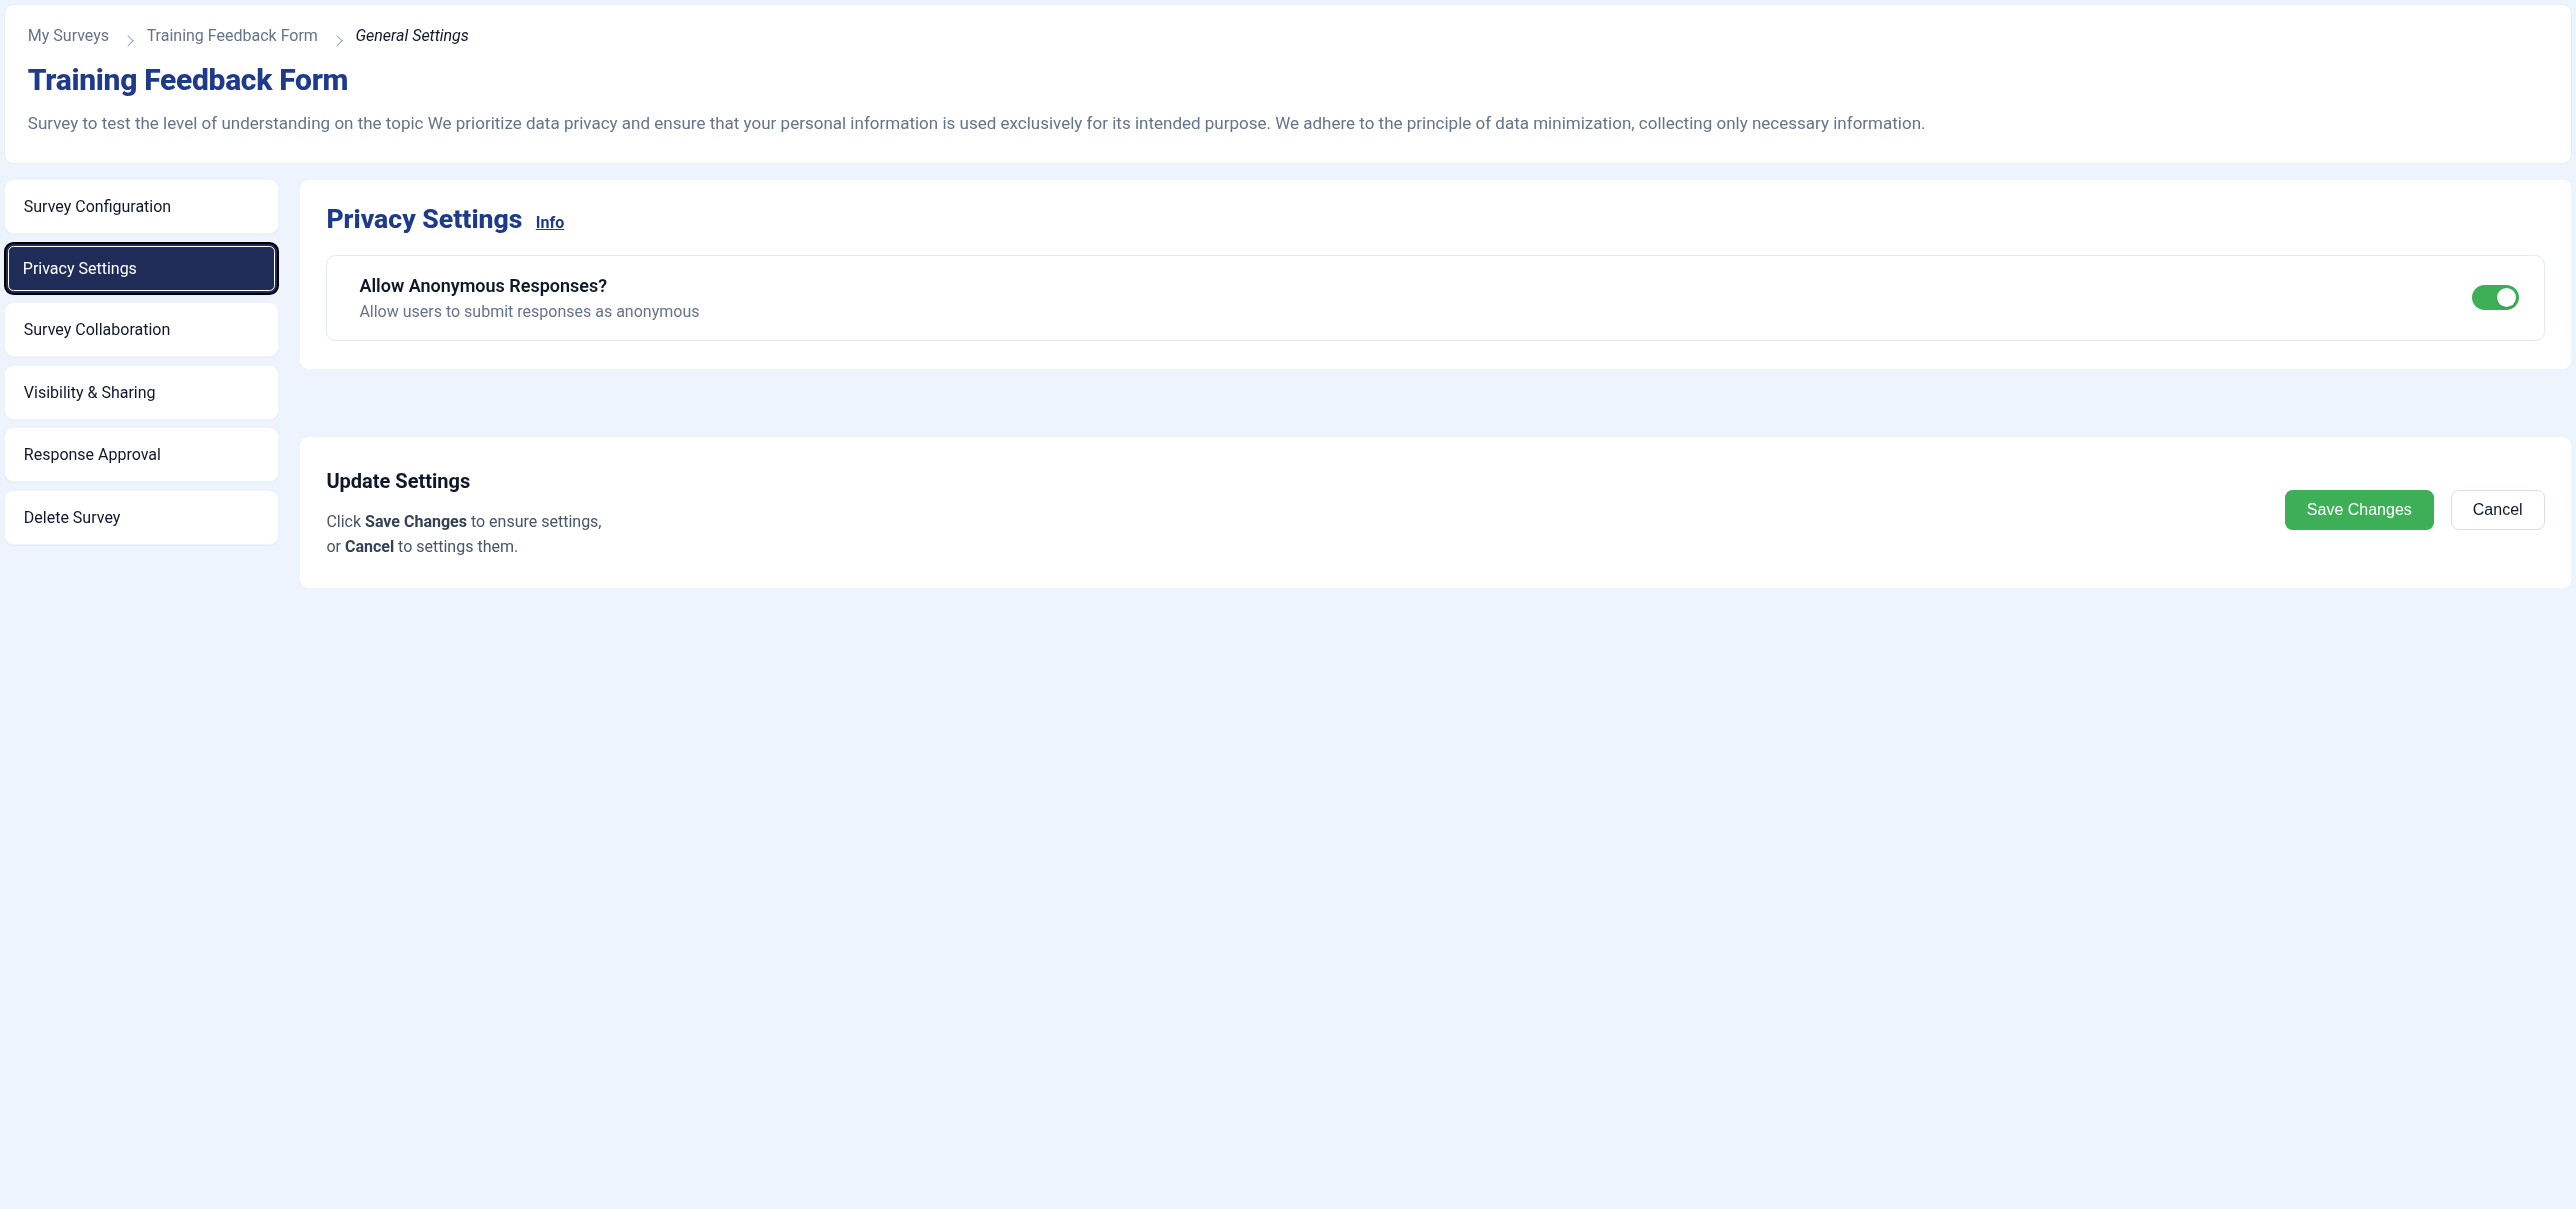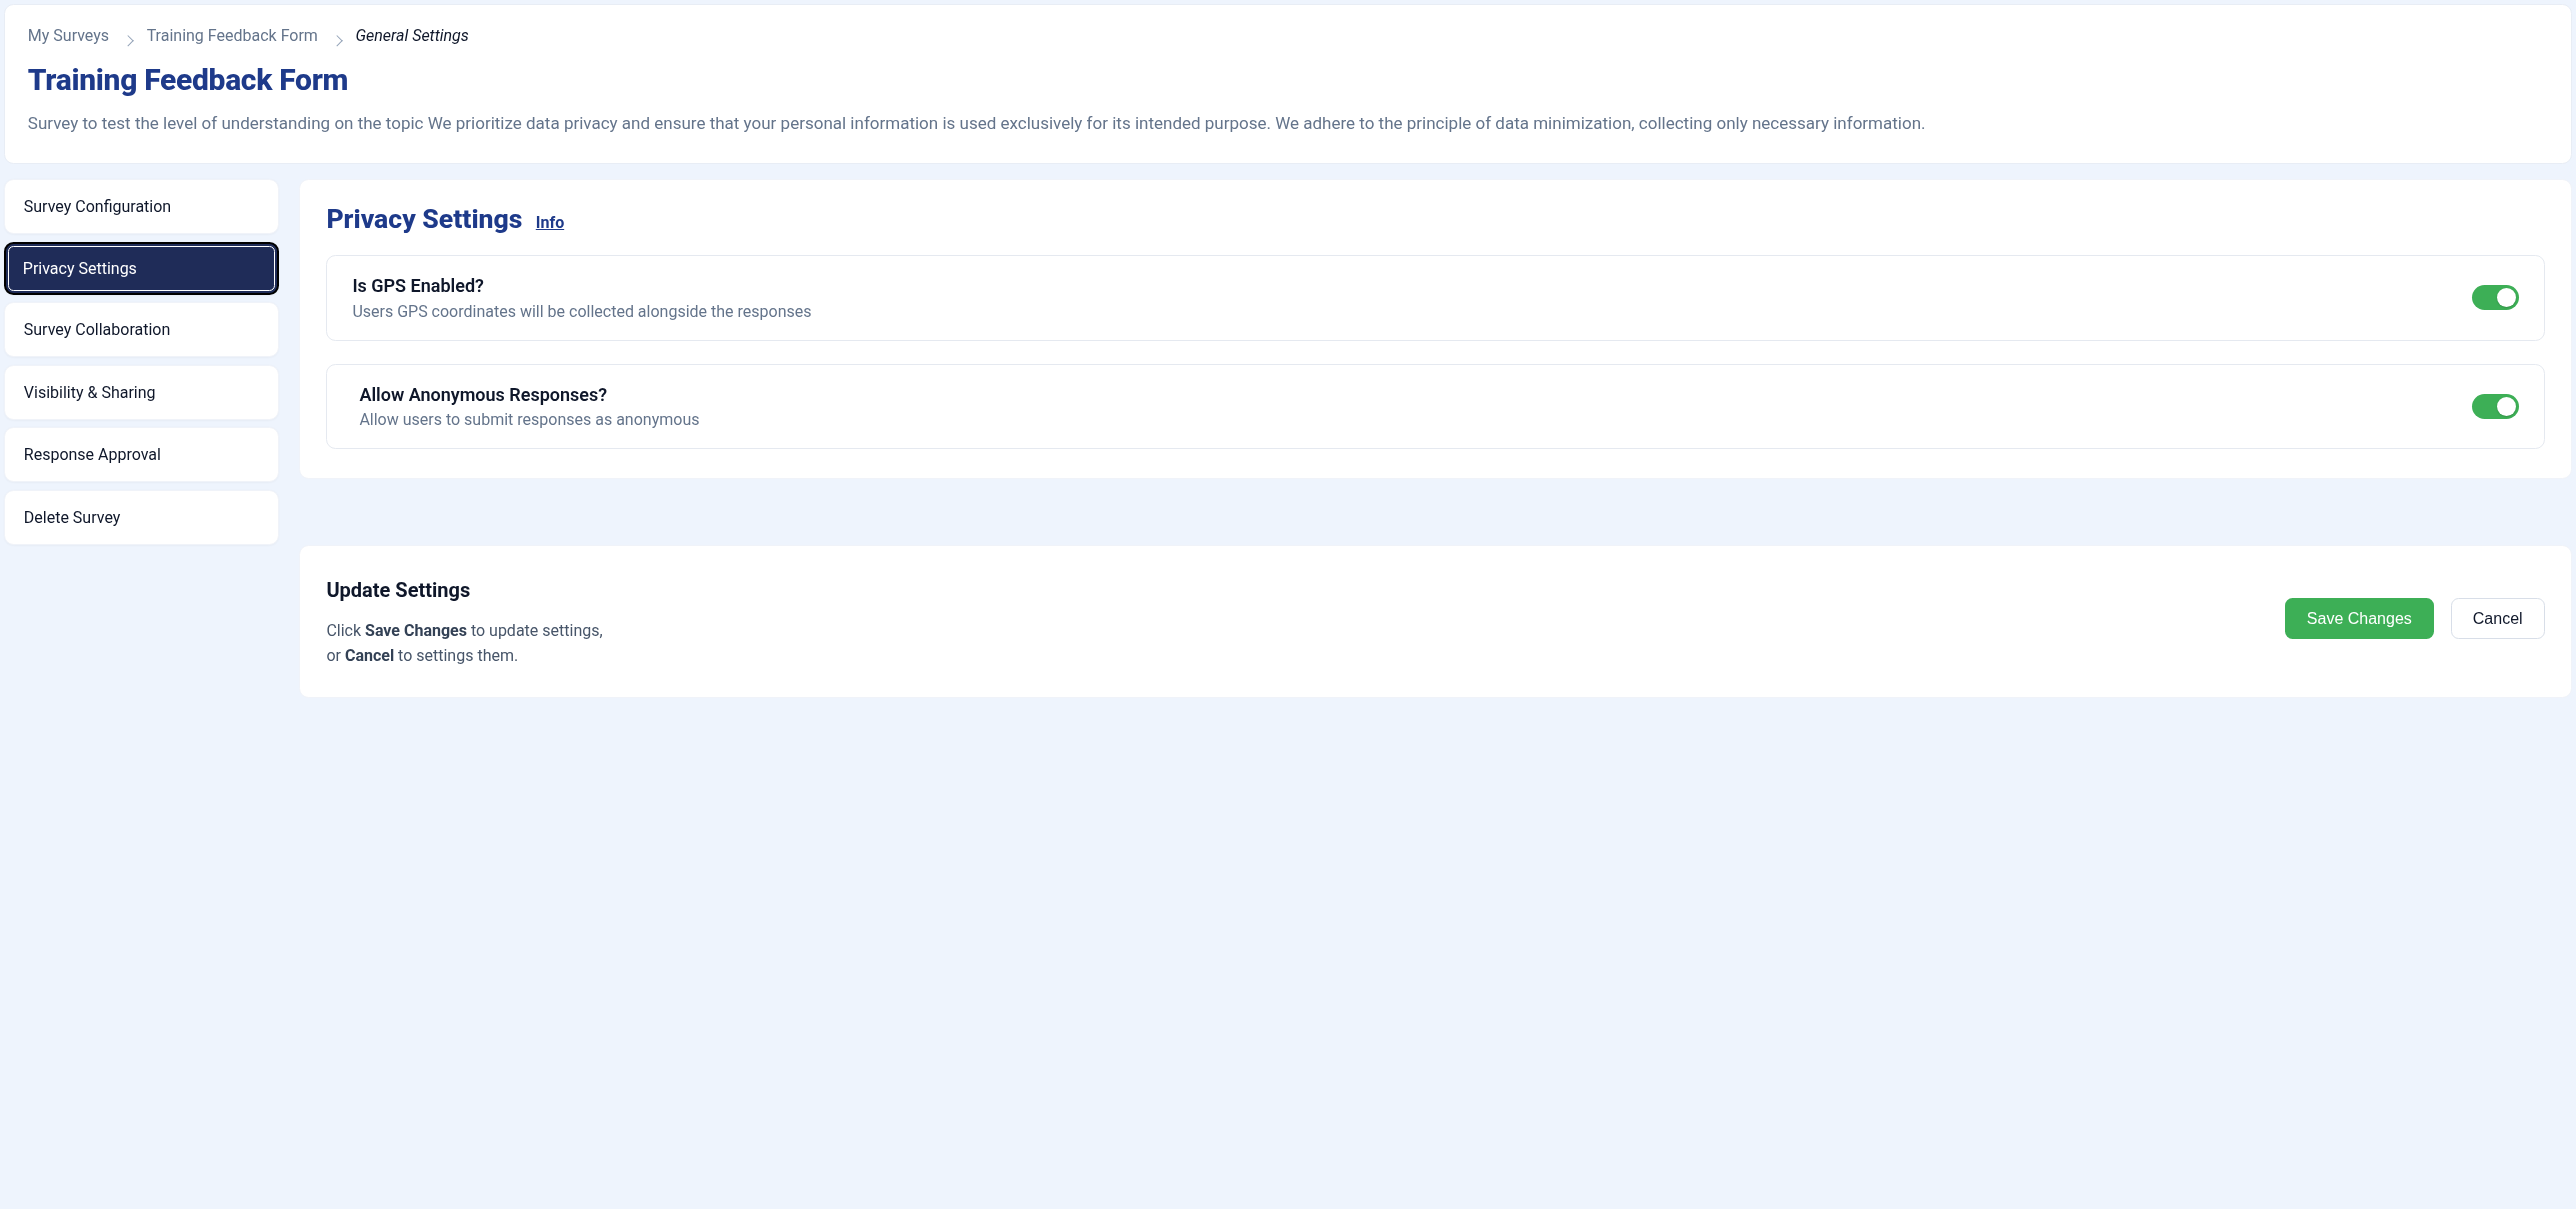--- a/index.html
+++ b/index.html
@@ -243,46 +243,37 @@
     </aside>
 
     <main class="main">
 
       <section class="panel">
         <div class="panel-header">
           <h2 class="panel-title">Privacy Settings</h2>
           <a class="info-link">Info</a>
         </div>
 
-        <div class="setting-card">
-          <div>
-            <div class="setting-title">Is GPS Enabled?</div>
-            <div class="setting-desc">Users GPS coordinates will be collected alongside the responses</div>
-          </div>
-          <div class="toggle">
-            <div class="knob"></div>
-          </div>
-        </div>
 
         <div class="setting-card">
           <div>
             <div class="setting-title">Allow Anonymous Responses?</div>
             <div class="setting-desc">Allow users to submit responses as anonymous</div>
           </div>
           <div class="toggle">
             <div class="knob"></div>
           </div>
         </div>
       </section>
 
       <section class="panel update-panel">
         <div class="update-left">
           <div class="update-title">Update Settings</div>
           <p class="update-text">
-            <span>Click </span><strong>Save Changes</strong><span> to update settings,</span><br>
+            <span>Click </span><strong>Save Changes</strong><span> to ensure settings,</span><br>
             <span>or </span><strong>Cancel</strong><span> to settings them.</span>
           </p>
         </div>
         <div class="btn-row">
           <button class="btn btn-primary">Save Changes</button>
           <button class="btn btn-secondary">Cancel</button>
         </div>
       </section>
 
     </main>

